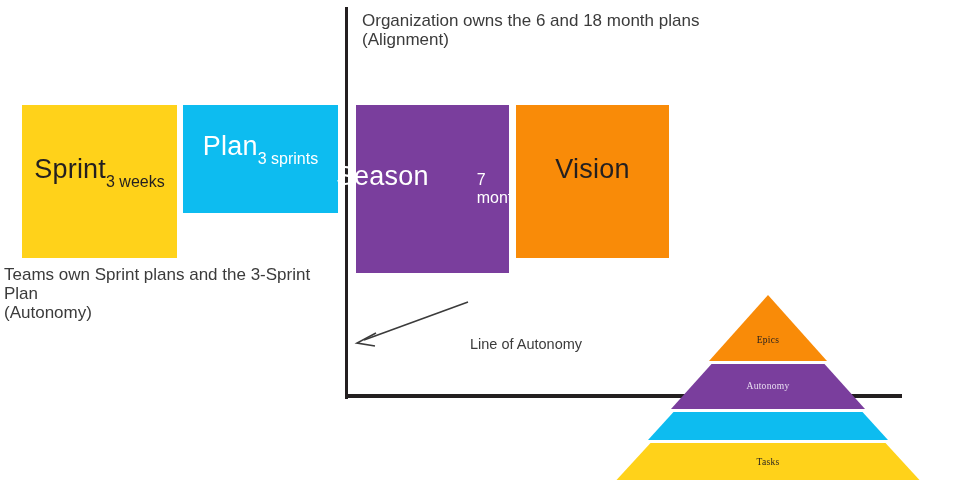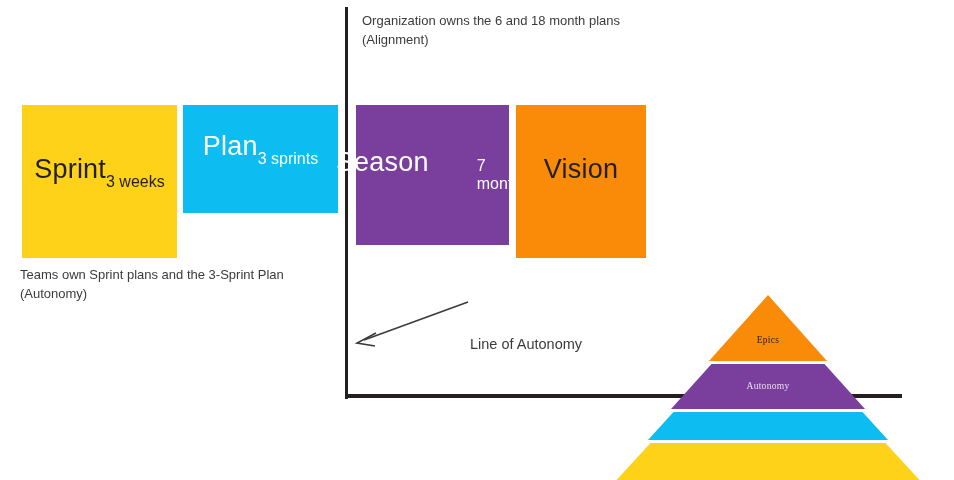--- a/index.html
+++ b/index.html
@@ -36,32 +36,32 @@
     margin-bottom: 24px;
   }
   .cadence-sub {
     font-size: 16px;
     line-height: 1.1;
     font-weight: 400;
   }
 
   #box-sprint  { left: 22px;  top: 105px; width: 155px; height: 153px; background: #FFD21A; color: #231F20; }
   #box-plan    { left: 183px; top: 105px; width: 155px; height: 108px; background: #0DBCF0; color: #ffffff; }
-  #box-season  { left: 356px; top: 105px; width: 153px; height: 140px; background: #7A3E9D; color: #ffffff; gap: 48px; }
-  #box-vision  { left: 516px; top: 105px; width: 130px; height: 153px; background: #F98B08; color: #231F20; }
+  #box-season  { left: 356px; top: 105px; width: 153px; height: 168px; background: #7A3E9D; color: #ffffff; gap: 48px; }
+  #box-vision  { left: 516px; top: 105px; width: 153px; height: 153px; background: #F98B08; color: #231F20; }
 
   
   .caption {
     position: absolute;
-    font-size: 13px;
+    font-size: 17px;
     line-height: 19px;
     color: #3b3b3b;
     white-space: pre-line;
   }
-  #caption-autonomy  { left: 20px;  top: 265px; width: 330px; }
+  #caption-autonomy  { left: 4px;  top: 265px; width: 330px; }
   #caption-alignment { left: 362px; top: 11px;  width: 340px; }
 
   
   #vline {
     position: absolute;
     left: 345px;
     top: 7px;
     width: 3px;
     height: 392px;
     background: #231F20;
@@ -157,15 +157,16 @@
       <polygon points="170,3 229,69 111,69" fill="#F98B08"></polygon>
 
       <polygon points="113.5,72 226.5,72 267,117 73,117" fill="#7A3E9D"></polygon>
 
       <polygon points="75.5,120 264.5,120 290,148 50,148" fill="#0DBCF0"></polygon>
 
       <polygon points="52.5,151 287.5,151 327,194 13,194" fill="#FFD21A"></polygon>
     </svg>
     <div class="pyr-label" style="top:43px;  color:#231F20;">Epics</div>
     <div class="pyr-label" style="top:89px;  color:#e9dff2;">Autonomy</div>
+    <div class="pyr-label" style="top:165px; color:#231F20;">Tasks</div>
   </div>
 
 </div>
 
 </body></html>

